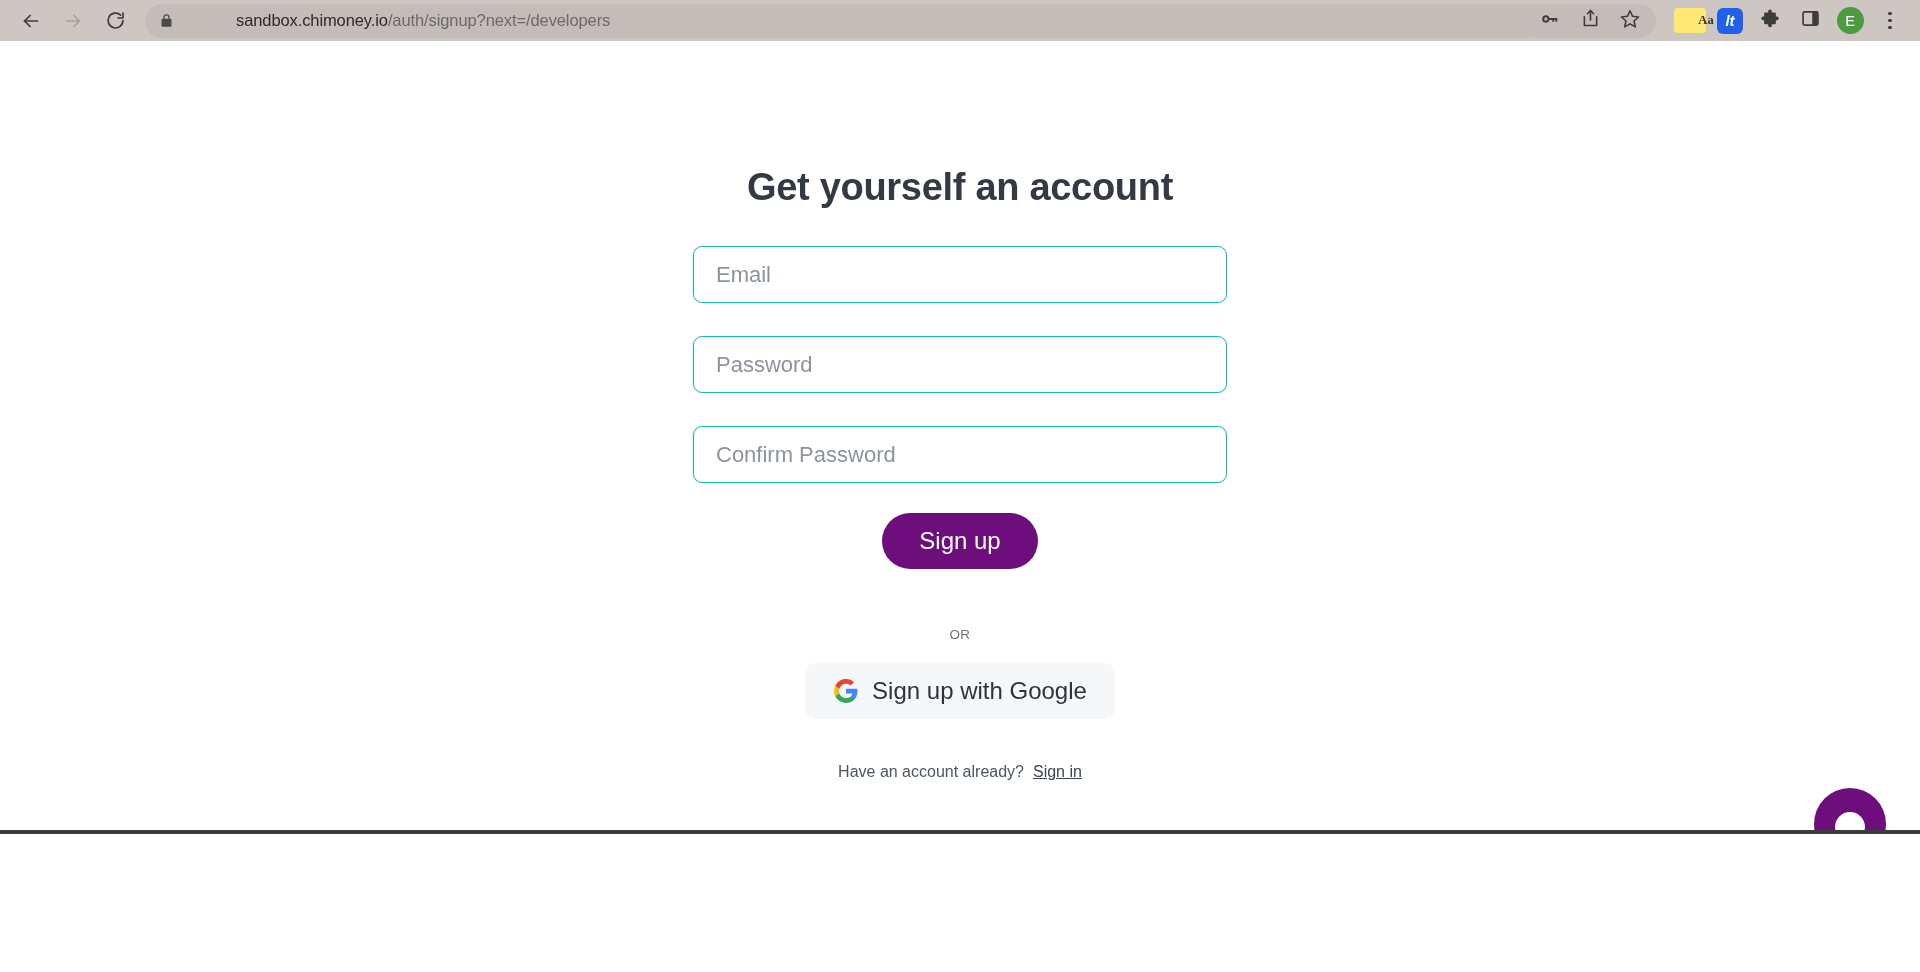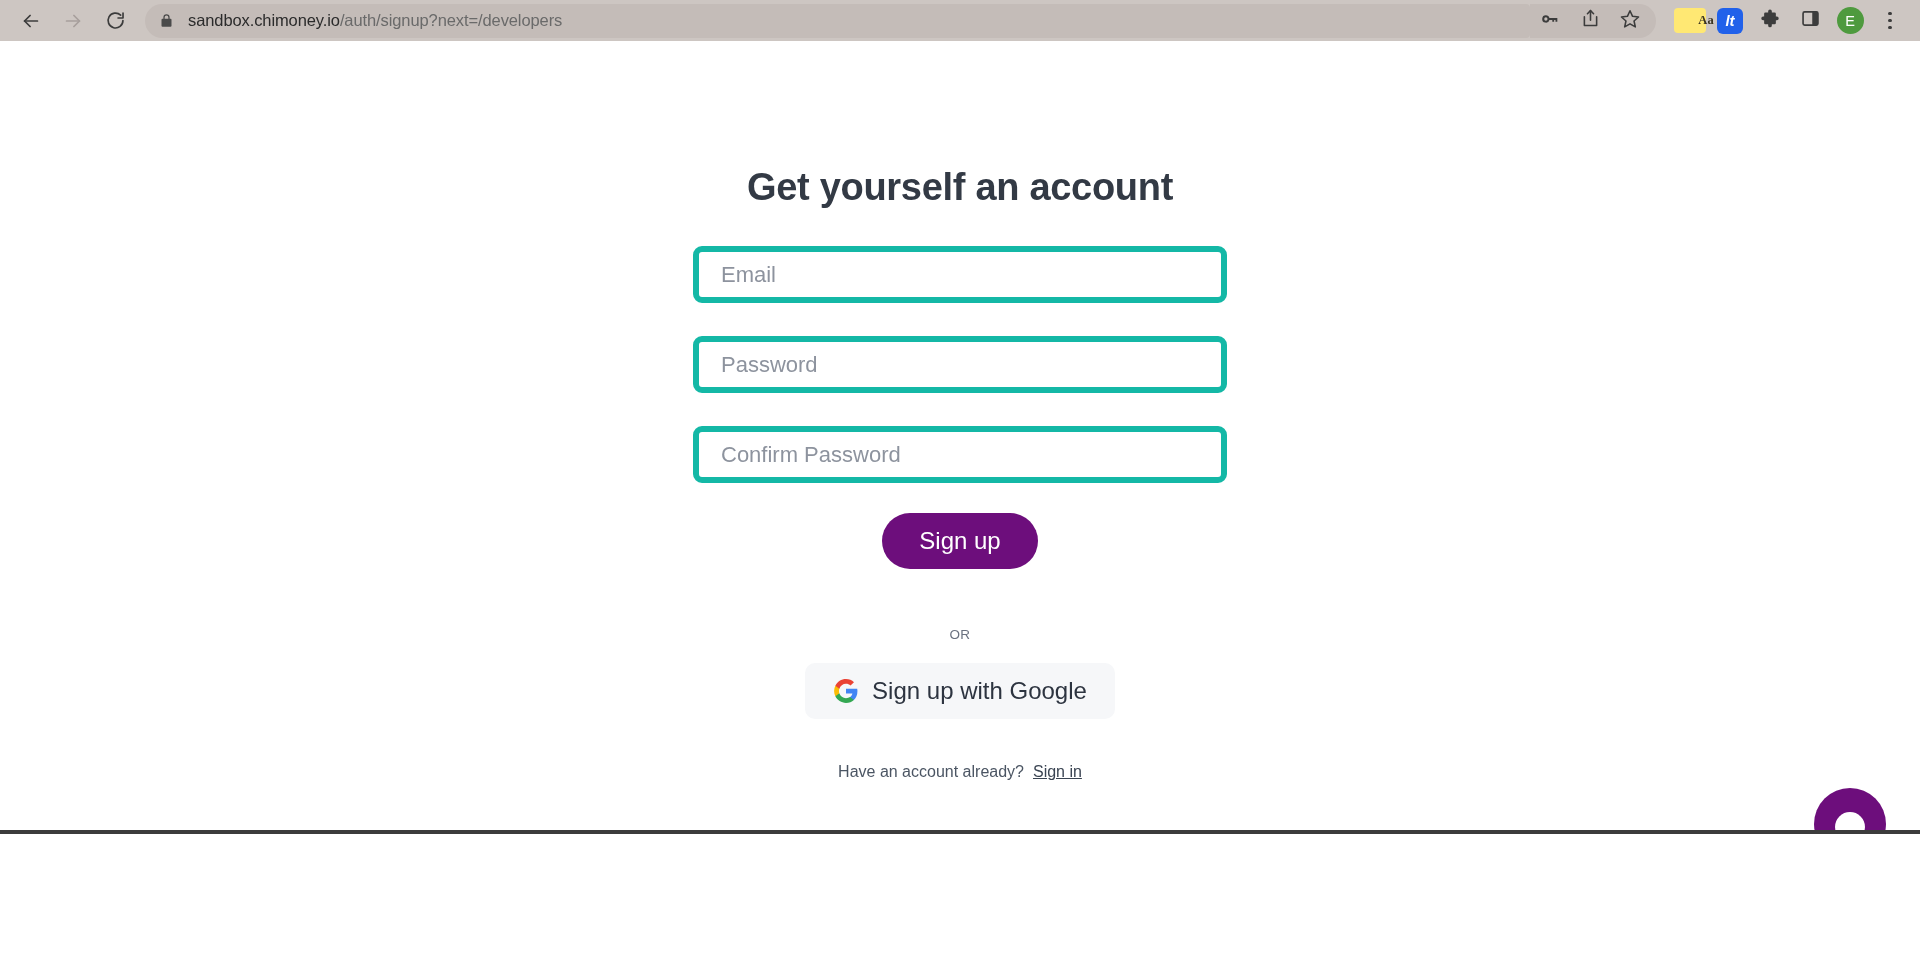--- a/index.html
+++ b/index.html
@@ -40,20 +40,21 @@
     flex: 1 1 auto;
     height: 34px;
     background: #c4bcb8;
     border-radius: 17px 4px 4px 17px;
     display: flex;
     align-items: center;
     padding: 0 14px;
     margin-left: 9px;
     margin-right: 0;
     min-width: 0;
+    gap: 48px;
   }
 
   .lock-icon {
     flex: 0 0 auto;
     margin-right: 14px;
     display: flex;
     align-items: center;
   }
 
   .url-text {
@@ -158,21 +159,21 @@
     font-weight: bold;
     color: #333a45;
     text-align: center;
     letter-spacing: -0.3px;
     margin-bottom: 37px;
   }
 
   .field {
     width: 534px;
     height: 57px;
-    border: 6px solid #14b8a6;
+    border: 1px solid #14b8a6;
     border-radius: 9px;
     background: #ffffff;
     padding: 0 22px;
     font-size: 22px;
     color: #0f766e;
     font-family: "Liberation Sans", sans-serif;
     outline: none;
     margin-bottom: 33px;
     display: block;
   }

